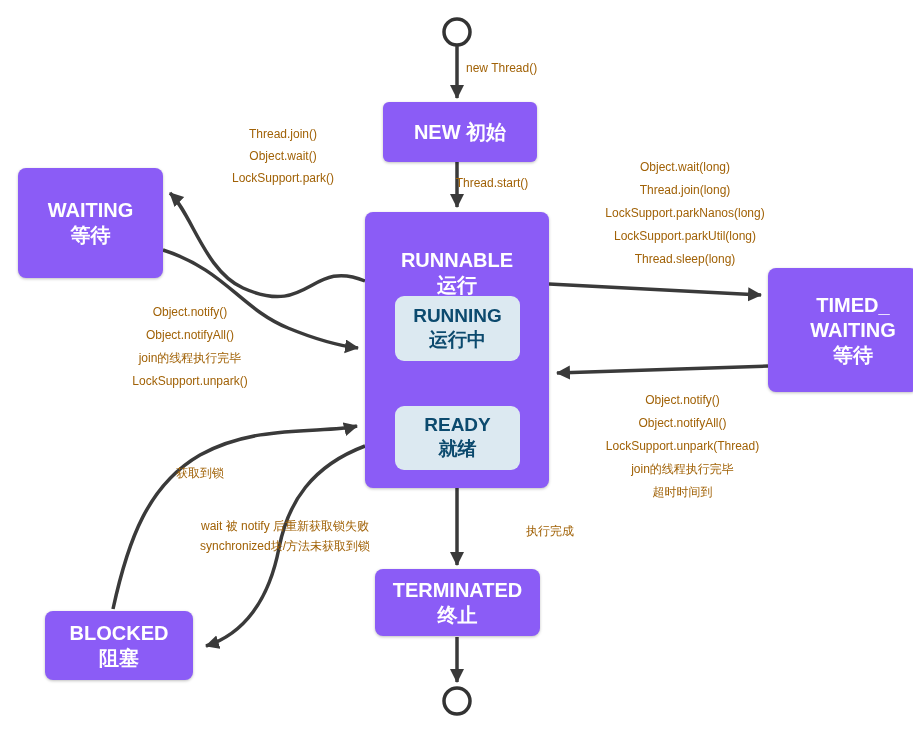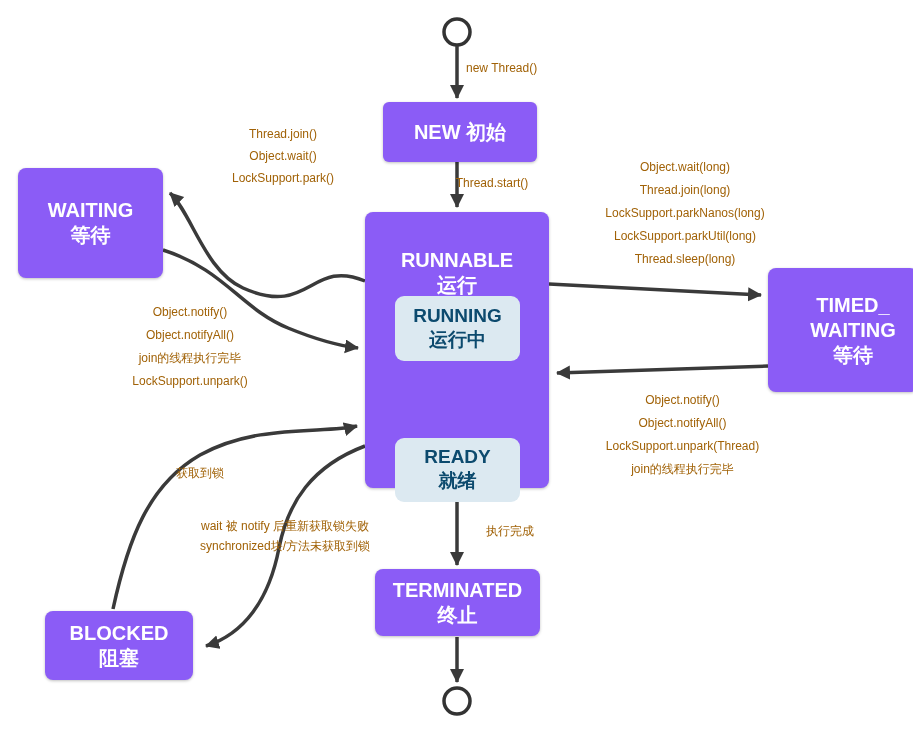--- a/index.html
+++ b/index.html
@@ -73,21 +73,21 @@
       <span class="ln">RUNNABLE</span>
       <span class="ln">运行</span>
     </div>
   </div>
 
   <div class="substate fs19" style="left:395px;top:296px;width:125px;height:65px;">
     <span class="ln">RUNNING</span>
     <span class="ln">运行中</span>
   </div>
 
-  <div class="substate fs19" style="left:395px;top:406px;width:125px;height:64px;margin-top:32px;">
+  <div class="substate fs19" style="left:395px;top:406px;width:125px;height:64px;">
     <span class="ln">READY</span>
     <span class="ln">就绪</span>
   </div>
 
   <div class="state fs20" style="left:18px;top:168px;width:145px;height:110px;">
     <span class="ln">WAITING</span>
     <span class="ln">等待</span>
   </div>
 
   <div class="state fs20" style="left:768px;top:268px;width:130px;height:124px;padding-left:20px;">
@@ -129,24 +129,25 @@
     <span class="ln">Object.notifyAll()</span>
     <span class="ln">join的线程执行完毕</span>
     <span class="ln">LockSupport.unpark()</span>
   </div>
 
   <div class="edge-label" style="left:550px;top:389px;width:265px;">
     <span class="ln">Object.notify()</span>
     <span class="ln">Object.notifyAll()</span>
     <span class="ln">LockSupport.unpark(Thread)</span>
     <span class="ln">join的线程执行完毕</span>
+    <span class="ln">超时时间到</span>
   </div>
 
   <div class="edge-label" style="left:150px;top:462px;width:100px;">获取到锁</div>
 
   <div class="edge-label" style="left:140px;top:516px;width:290px;line-height:20px;">
     <span class="ln">wait 被 notify 后重新获取锁失败</span>
     <span class="ln">synchronized块/方法未获取到锁</span>
   </div>
 
-  <div class="edge-label" style="left:460px;top:520px;width:100px;">执行完成</div>
+  <div class="edge-label" style="left:460px;top:520px;width:100px;padding-left:40px;">执行完成</div>
 
 </div>
 
 </body></html>

